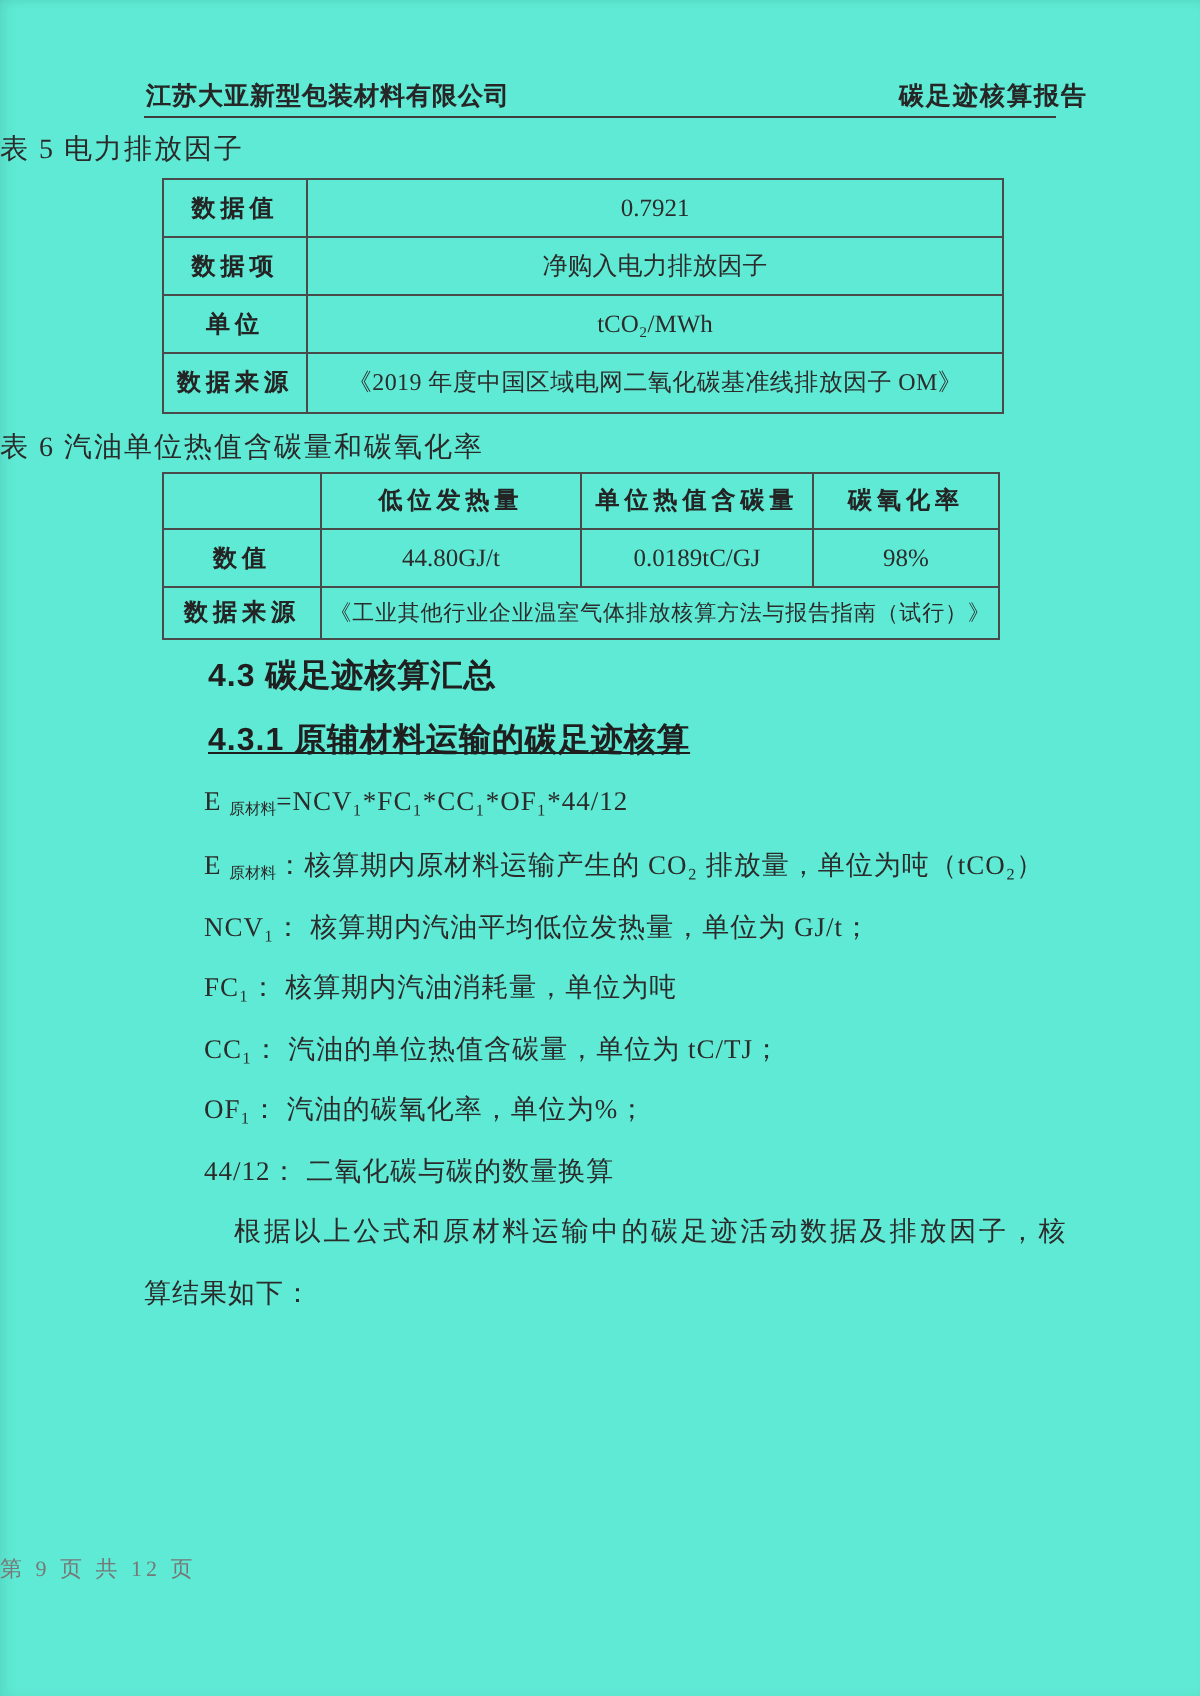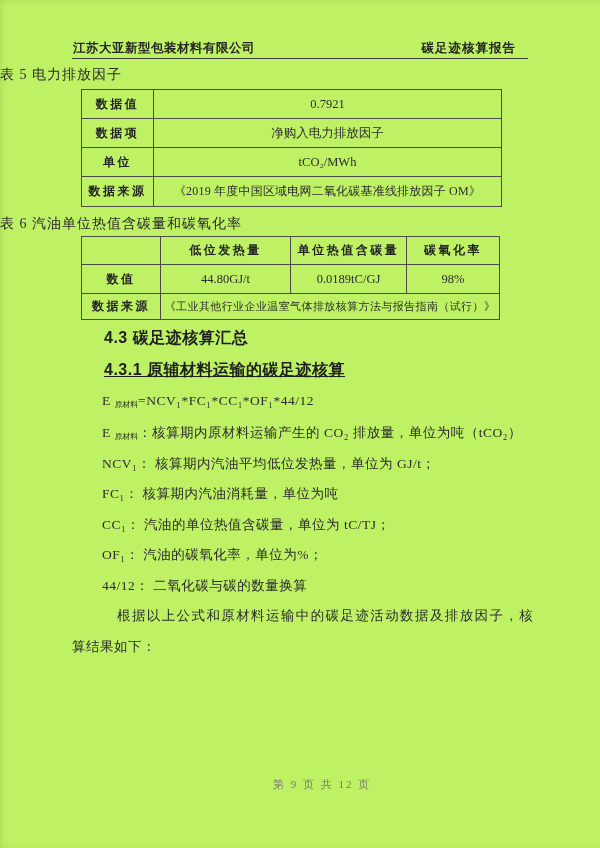--- a/index.html
+++ b/index.html
@@ -1,31 +1,31 @@
 <!DOCTYPE html>
 <html><head>
 <meta charset="utf-8">
 <style>
   * { margin:0; padding:0; box-sizing:border-box; }
   html,body { width:600px; height:848px; }
   body { background:#e9e9e7; font-family:"Liberation Serif","DejaVu Serif",serif; }
 
   .page {
     position:relative; width:600px; height:848px;
-    background:#bef264; color:#2c2c2c; overflow:hidden;
+    background:#5eead4; color:#2c2c2c; overflow:hidden;
   }
   .page::before {
     content:""; position:absolute; inset:0; pointer-events:none;
     box-shadow: inset 4px 0 8px -3px rgba(0,0,0,0.10),
                 inset 0 3px 6px -3px rgba(0,0,0,0.06);
   }
 
   
   .hdr-left  { position:absolute; left:73px;  top:40px; font-weight:bold; font-size:12.5px; letter-spacing:0.5px; color:#262626; }
-  .hdr-right { position:absolute; right:84px; top:40px; font-weight:bold; font-size:12.5px; letter-spacing:1px; color:#262626; }
+  .hdr-right { position:absolute; right:56px; top:40px; font-weight:bold; font-size:12.5px; letter-spacing:1px; color:#262626; }
   .hdr-rule  { position:absolute; left:72px; top:58px; width:456px; height:0; border-top:1.5px solid #3e3e3e; }
 
   
   .tbl-title { position:absolute; left:0; width:600px; text-align:left; font-size:14px; letter-spacing:1px; color:#2a2a2a; }
   .t5-title { top:66px; }
   .t6-title { top:215px; }
 
   
   table { position:absolute; border-collapse:collapse; table-layout:fixed; }
   td, th { border:1.5px solid #4a4a4a; text-align:center; vertical-align:middle; overflow:hidden; }
@@ -64,22 +64,22 @@
   .bl-cc   { top:516px; }
   .bl-of   { top:546px; }
   .bl-4412 { top:577px; }
   .bl-para1 { top:607px; left:117px; letter-spacing:1.4px;font-family:Liberation Serif, serif; }
   .bl-para2 { top:638px; left:72px; }
 
   sub { font-size:0.58em; line-height:0; vertical-align:-0.25em; letter-spacing:0; }
 
   
   .footer {
-    position:absolute; top:777px; left:0; width:600px; text-align:center;
-    font-size:11px; letter-spacing:2px; color:#777;padding-left:44px;
+    position:absolute; top:777px; left:0; width:600px; text-align:left;
+    font-size:11px; letter-spacing:2px; color:#777;
   }
 </style>
 </head>
 <body>
 
 <div class="page">
 
   <div class="hdr-left">江苏大亚新型包装材料有限公司</div>
   <div class="hdr-right">碳足迹核算报告</div>
   <div class="hdr-rule"></div>

